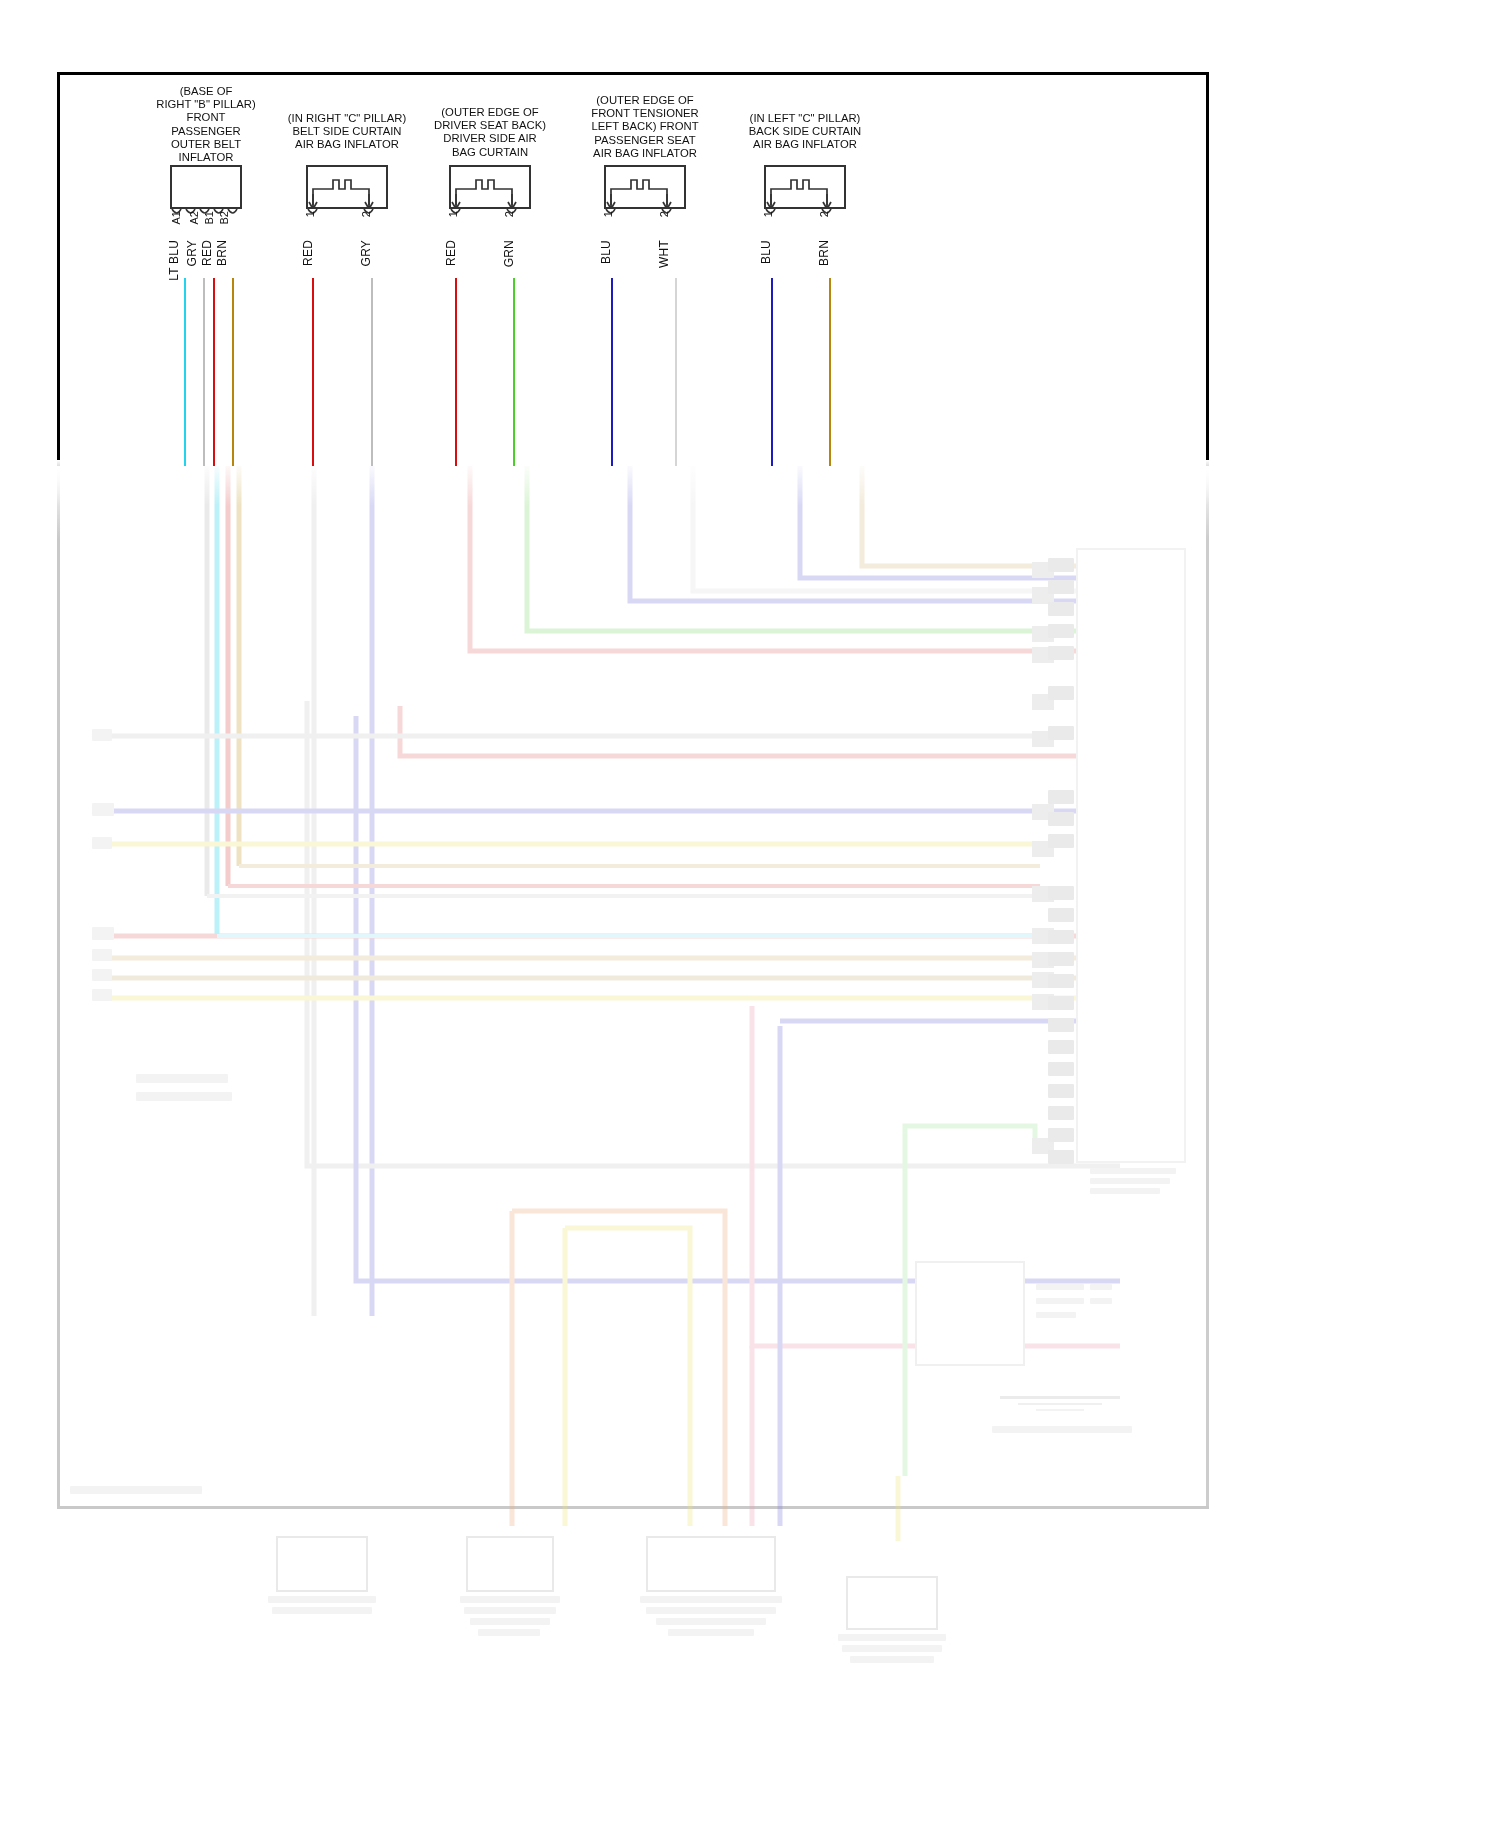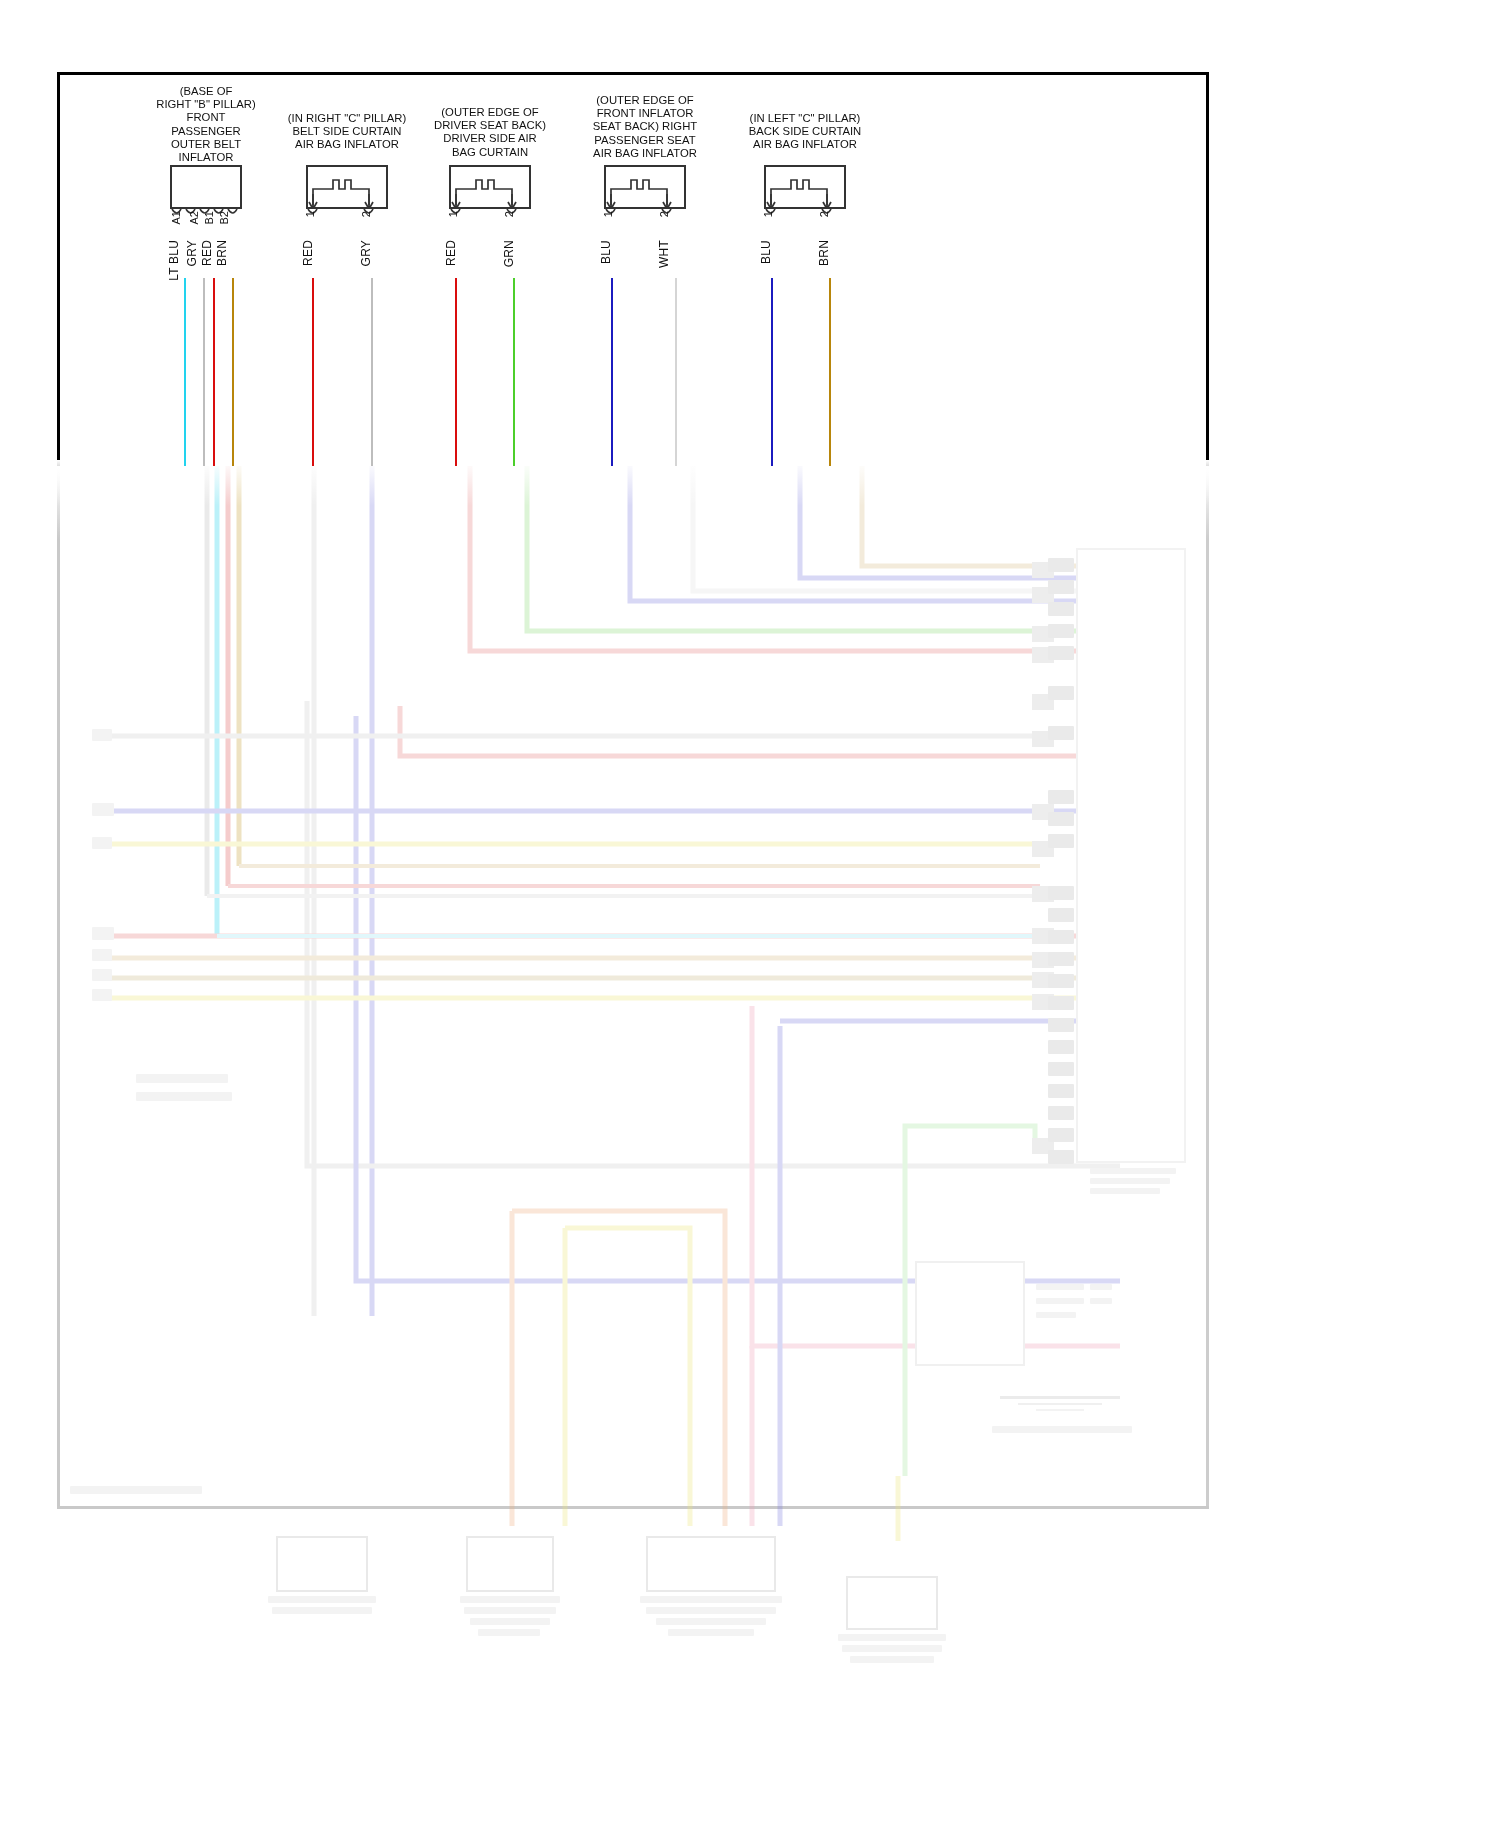--- a/index.html
+++ b/index.html
@@ -313,22 +313,22 @@
     </svg>
     <div class="pin-num" style="left:-2px;top:105px;">1</div>
     <div class="pin-num" style="left:54px;top:105px;">2</div>
     <div class="wire-name" style="left:-5px;top:134px;">RED</div>
     <div class="wire-name" style="left:53px;top:134px;">GRN</div>
   </div>
 
   <div class="conn-group" style="left:604px;top:94px;width:82px;">
     <div class="conn-caption" style="top:0;">
       <div>(OUTER EDGE OF</div>
-      <div>FRONT INFLATOR</div>
-      <div>SEAT BACK) RIGHT</div>
+      <div>FRONT TENSIONER</div>
+      <div>LEFT BACK) FRONT</div>
       <div>PASSENGER SEAT</div>
       <div>AIR BAG INFLATOR</div>
     </div>
     <div class="conn-box" style="left:0;top:71px;width:82px;height:44px;"></div>
     <svg class="squig" width="82" height="44" style="left:0;top:71px;">
       <path d="M7,40 L7,24 L27,24 L27,15 L33,15 L33,24 L39,24 L39,15 L45,15 L45,24 L63,24 L63,40" stroke="#333" stroke-width="1.7" fill="none"></path>
       <path d="M7,29 L7,42 M3,37 L7,44 L11,37" stroke="#333" stroke-width="1.7" fill="none"></path>
       <path d="M63,29 L63,42 M59,37 L63,44 L67,37" stroke="#333" stroke-width="1.7" fill="none"></path>
     </svg>
     <svg class="squig" width="82" height="12" style="left:0;top:115px;">

